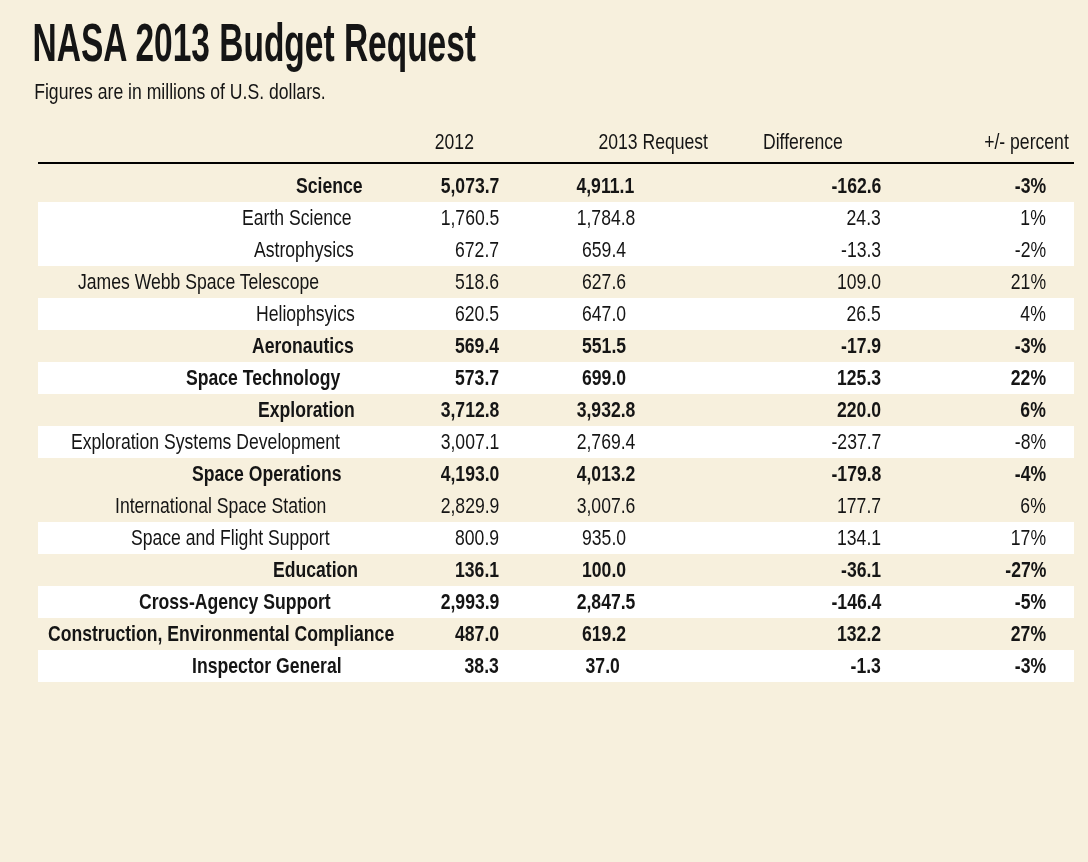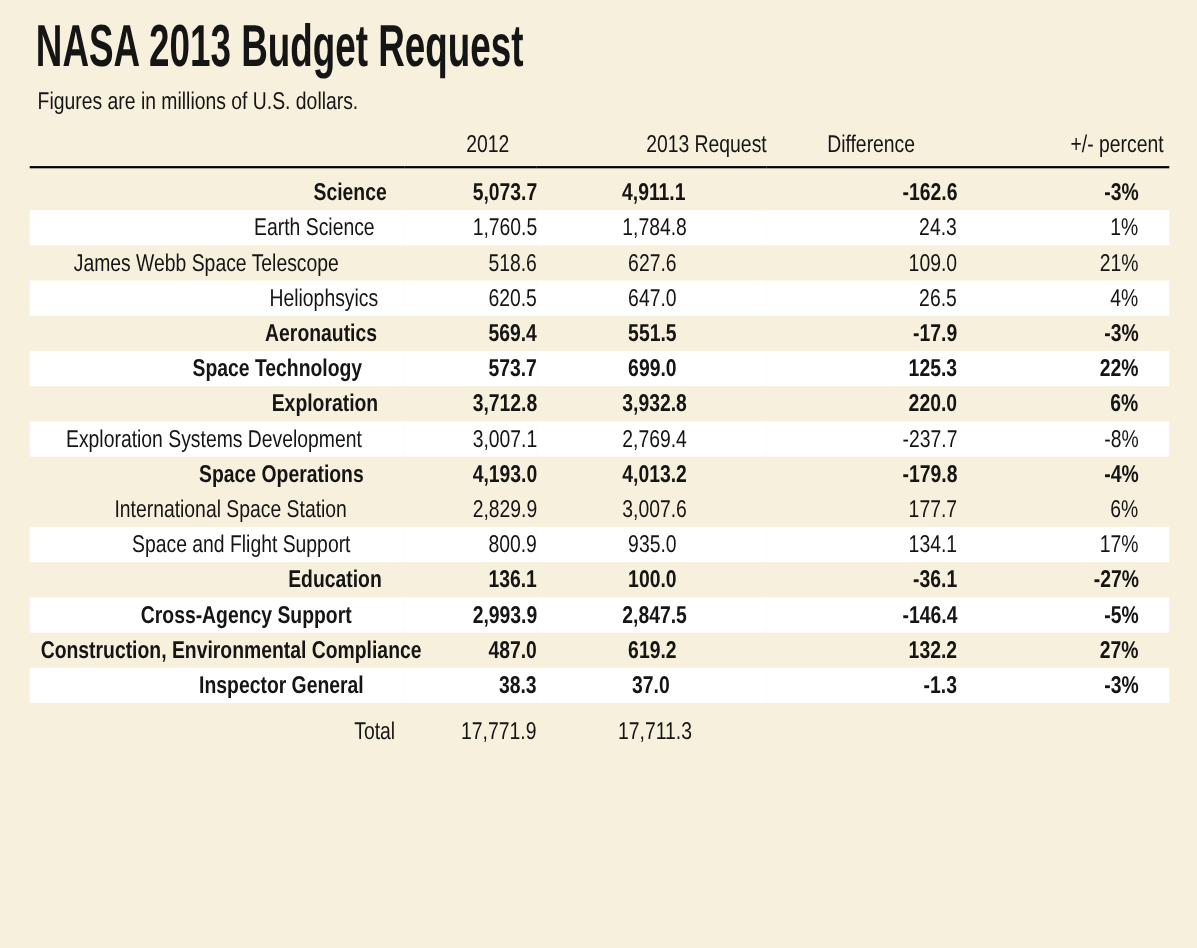--- a/index.html
+++ b/index.html
@@ -27,21 +27,21 @@
   }
   .subtitle{
     margin:0; padding:18px 0 0 9px;
     font-size:22px; line-height:20px; font-weight:400;
     white-space:nowrap;
     transform:scaleX(0.80); transform-origin:left center;
   }
 
   table.budget{
     border-collapse:collapse; table-layout:fixed;
-    width:1036px; margin:0;
+    width:1036px; margin:11px;
   }
   th,td{ padding:0; white-space:nowrap; overflow:visible; }
 
   thead th{
     height:50px; vertical-align:bottom;
     border-bottom:2px solid var(--rule);
     padding-bottom:7px;
     font-weight:400; font-size:22px;
   }
   tbody td{
@@ -104,20 +104,27 @@
           <td class="num col-diff"><span class="cx">-162.6</span></td>
           <td class="num col-pct"><span class="cx">-3%</span></td>
         </tr>
         <tr class="sub stripe">
           <td class="label"><span class="cx">Earth Science</span></td>
           <td class="num col-2012"><span class="cx">1,760.5</span></td>
           <td class="num col-2013"><span class="cx">1,784.8</span></td>
           <td class="num col-diff"><span class="cx">24.3</span></td>
           <td class="num col-pct"><span class="cx">1%</span></td>
         </tr>
+        <tr class="sub stripe">
+          <td class="label"><span class="cx">Astrophysics</span></td>
+          <td class="num col-2012"><span class="cx">672.7</span></td>
+          <td class="num col-2013"><span class="cx">659.4</span></td>
+          <td class="num col-diff"><span class="cx">-13.3</span></td>
+          <td class="num col-pct"><span class="cx">-2%</span></td>
+        </tr>
         <tr class="sub">
           <td class="label"><span class="cx">James Webb Space Telescope</span></td>
           <td class="num col-2012"><span class="cx">518.6</span></td>
           <td class="num col-2013"><span class="cx">627.6</span></td>
           <td class="num col-diff"><span class="cx">109.0</span></td>
           <td class="num col-pct"><span class="cx">21%</span></td>
         </tr>
         <tr class="sub stripe">
           <td class="label"><span class="cx">Heliophsyics</span></td>
           <td class="num col-2012"><span class="cx">620.5</span></td>
@@ -198,22 +205,15 @@
         <tr class="category stripe">
           <td class="label"><span class="cx">Inspector General</span></td>
           <td class="num col-2012"><span class="cx">38.3</span></td>
           <td class="num col-2013"><span class="cx">37.0</span></td>
           <td class="num col-diff"><span class="cx">-1.3</span></td>
           <td class="num col-pct"><span class="cx">-3%</span></td>
         </tr>
         <tr class="gap-total">
           <td colspan="5"></td>
         </tr>
-        <tr class="total">
-          <td class="label"><span class="cx">Total</span></td>
-          <td class="num col-2012"><span class="cx">17,771.9</span></td>
-          <td class="num col-2013"><span class="cx">17,711.3</span></td>
-          <td class="num col-diff"><span class="cx"></span></td>
-          <td class="num col-pct"><span class="cx"></span></td>
-        </tr>
       </tbody>
   </table>
 </div>
 
 </body></html>

